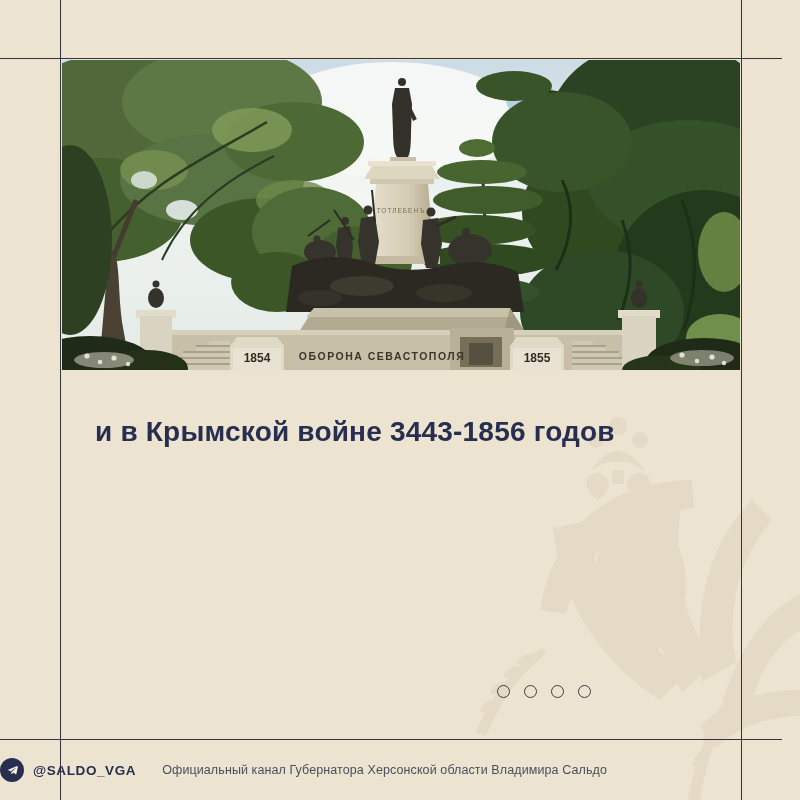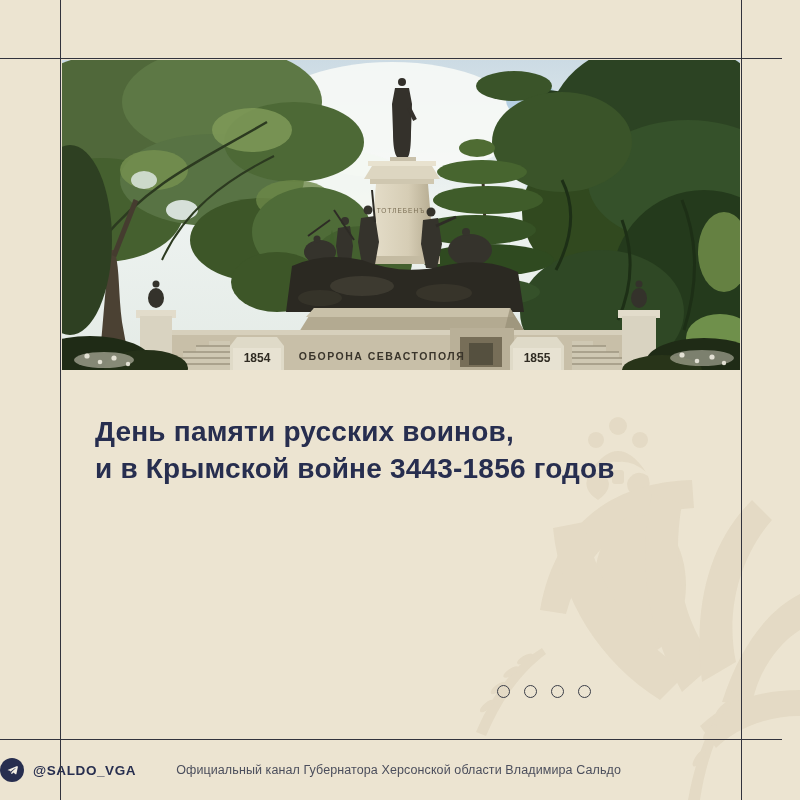--- a/index.html
+++ b/index.html
@@ -15,21 +15,21 @@
             font-size:28px;line-height:36.5px;font-weight:700;letter-spacing:.2px;}
   .bodytext{position:absolute;left:95px;top:585px;z-index:2;color:#404459;
             font-size:19.5px;line-height:29.5px;font-weight:400;}
   .dots{position:absolute;left:497px;top:685px;z-index:2;display:flex;gap:14px;}
   .dot{width:13px;height:13px;border-radius:50%;border:1.6px solid #3b3e48;box-sizing:border-box;background:transparent;}
   .footer{position:absolute;left:0;right:0;top:740px;height:60px;z-index:2;
           display:flex;align-items:center;box-sizing:border-box;}
   .tg-circle{width:24px;height:24px;border-radius:50%;background:#272e4f;
              display:flex;align-items:center;justify-content:center;flex:0 0 auto;}
   .handle{margin-left:9px;font-size:13.5px;font-weight:700;letter-spacing:.6px;color:#272e4f;}
-  .channel-desc{margin-left:40px;font-size:12.5px;color:#4b4e5c;letter-spacing:.1px;}
+  .channel-desc{margin-left:26px;font-size:12.5px;color:#4b4e5c;letter-spacing:.1px;}
 </style>
 </head>
 <body>
 
 <div class="canvas">
 
   <svg class="watermark" width="800" height="800" viewBox="0 0 800 800">
     <g fill="#e3d9c3" stroke="none" opacity="0.85">
 
       <circle cx="596" cy="440" r="8"></circle>
@@ -242,21 +242,20 @@
           <circle cx="662" cy="303" r="2.2"></circle>
       </g>
 
       <text x="195" y="302" font-size="12" font-weight="bold" text-anchor="middle" fill="#2f2b22" font-family="'Liberation Sans',sans-serif">1854</text>
       <text x="475" y="302" font-size="12" font-weight="bold" text-anchor="middle" fill="#2f2b22" font-family="'Liberation Sans',sans-serif">1855</text>
       <text x="320" y="300" font-size="10.5" font-weight="bold" letter-spacing="1.5" text-anchor="middle" fill="#3a352b" font-family="'Liberation Sans',sans-serif">ОБОРОНА СЕВАСТОПОЛЯ</text>
     </svg>
   </div>
 
   <div class="headline">
-    <div>День памяти русских воинов,</div>
     <div>и в Крымской войне 3443-1856 годов</div>
   </div>
 
 
   <div class="dots">
     <span class="dot"></span>
     <span class="dot"></span>
     <span class="dot"></span>
     <span class="dot"></span>
   </div>

